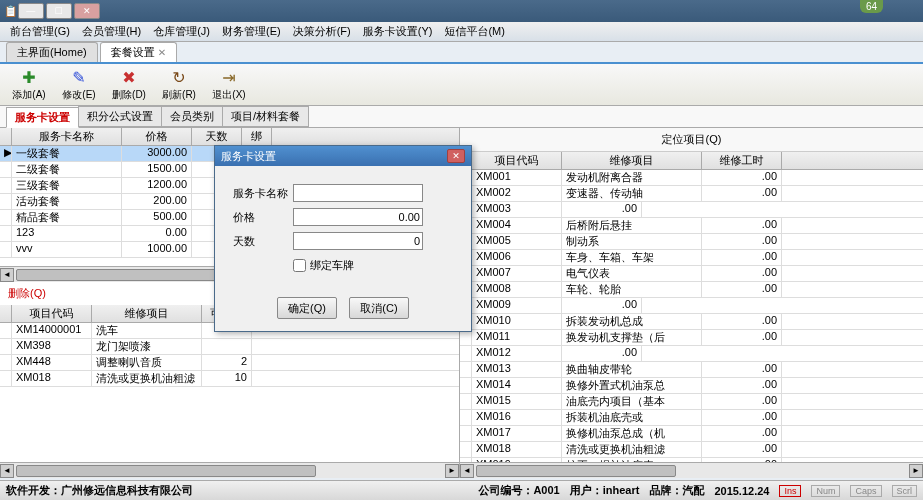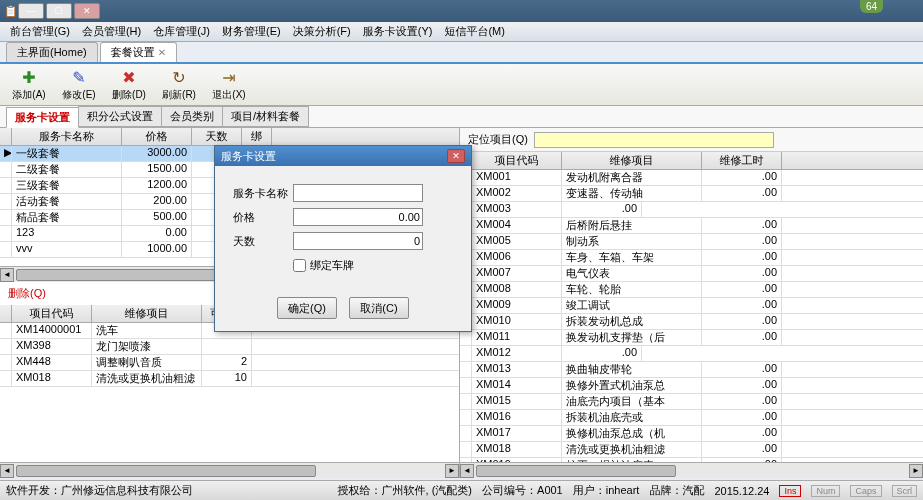--- a/index.html
+++ b/index.html
@@ -38,39 +38,39 @@
 .grid-row { display: flex; border-bottom: 1px solid #ddd; height: 16px; }
 .grid-row.selected { background: #b8d8f8; }
 .gc { border-right: 1px solid #ddd; padding: 0 4px; overflow: hidden; white-space: nowrap; }
 .gc.r { text-align: right; }
 .gc.c { text-align: center; }
 
 .scrollbar-h { height: 16px; background: #e8e8e8; border-top: 1px solid #aaa; position: relative; }
 .scrollbar-h .thumb { position: absolute; left: 16px; top: 2px; width: 300px; height: 12px; background: #c0c0c0; border: 1px solid #888; border-radius: 2px; }
 .scrollbar-h .arrow { position: absolute; width: 14px; height: 14px; top: 1px; background: #d0d0d0; border: 1px solid #888; text-align: center; font-size: 8px; line-height: 12px; }
 
-.right-topbar { display: flex; align-items: center; padding: 4px 8px; gap: 6px; background: #f8f8f8; border-bottom: 1px solid #ccc; height: 24px; }
+.right-topbar { display: flex; align-items: center; padding: 4px 8px; gap: 6px; background: #f8f8f8; border-bottom: 1px solid #ccc; height: 24px; flex-direction: column; }
 .yellow-input { background: #ffffc0; border: 1px solid #aaa; width: 240px; height: 16px; }
 
 .section-label { color: #c00; padding: 4px 8px; }
 
 .dialog-overlay { position: absolute; top: 145px; left: 214px; width: 258px; background: #f0f0f0; border: 1px solid #4a6a8a; box-shadow: 2px 2px 6px rgba(0,0,0,0.3); }
 .dialog-title { background: linear-gradient(#5090d0, #3a70b0); color: #fff; height: 20px; display: flex; align-items: center; padding: 0 6px; justify-content: space-between; }
 .dialog-close { background: #d06060; color: #fff; width: 18px; height: 14px; text-align: center; line-height: 12px; border: 1px solid #a04040; border-radius: 2px; font-size: 9px; }
 .dialog-body { padding: 12px 18px; }
 .form-row { display: flex; align-items: center; margin: 6px 0; }
 .form-row label { width: 60px; }
 .form-row input.text { width: 130px; height: 18px; border: 1px solid #888; padding: 0 2px; }
 .form-row input.text.r { text-align: right; }
 .form-chk { margin: 8px 0 12px 60px; display: flex; align-items: center; gap: 4px; }
 .dialog-buttons { display: flex; justify-content: center; gap: 12px; padding-bottom: 12px; }
 .dialog-buttons button { width: 60px; height: 22px; border: 1px solid #888; background: linear-gradient(#f8f8f8, #d8d8d8); border-radius: 2px; }
 
 .statusbar { position: absolute; bottom: 0; left: 0; right: 0; height: 20px; background: linear-gradient(#f0f0f0, #d8d8d8); border-top: 1px solid #aaa; display: flex; align-items: center; padding: 0 6px; gap: 10px; }
-.statusbar .seg { white-space: nowrap; }
+.statusbar .seg { white-space: nowrap; font-weight: bold; }
 .statusbar .spacer { flex: 1; }
 .statusbar .ind { border: 1px solid #aaa; padding: 0 4px; font-size: 9px; color: #888; }
 .statusbar .ind.ins { color: #c00; border-color: #c00; }
 
 .badge64 { position: absolute; top: 0; right: 40px; background: #6a9a4a; color: #fff; font-size: 10px; padding: 1px 6px; border-radius: 0 0 6px 6px; }
 </style>
 </head>
 <body>
 
 <div class="titlebar">
@@ -295,21 +295,20 @@
         </div>
         <div class="grid-row">
           <div class="gc" style="width:12px"></div>
           <div class="gc" style="width:90px">XM008</div>
           <div class="gc" style="width:140px">车轮、轮胎</div>
           <div class="gc r" style="width:80px">.00</div>
         </div>
         <div class="grid-row">
           <div class="gc" style="width:12px"></div>
           <div class="gc" style="width:90px">XM009</div>
-          <div class="gc" style="width:140px">竣工调试</div>
           <div class="gc r" style="width:80px">.00</div>
         </div>
         <div class="grid-row">
           <div class="gc" style="width:12px"></div>
           <div class="gc" style="width:90px">XM010</div>
           <div class="gc" style="width:140px">拆装发动机总成</div>
           <div class="gc r" style="width:80px">.00</div>
         </div>
         <div class="grid-row">
           <div class="gc" style="width:12px"></div>
@@ -398,21 +397,20 @@
   </div>
   <div class="dialog-buttons">
     <button>确定(Q)</button>
     <button>取消(C)</button>
   </div>
 </div>
 
 <div class="statusbar">
   <span class="seg">软件开发：广州修远信息科技有限公司</span>
   <span class="spacer"></span>
-  <span class="seg">授权给：广州软件, (汽配类)</span>
   <span class="seg">公司编号：A001</span>
   <span class="seg">用户：inheart</span>
   <span class="seg">品牌：汽配</span>
   <span class="seg">2015.12.24</span>
   <span class="ind ins">Ins</span>
   <span class="ind">Num</span>
   <span class="ind">Caps</span>
   <span class="ind">Scrl</span>
 </div>
 

